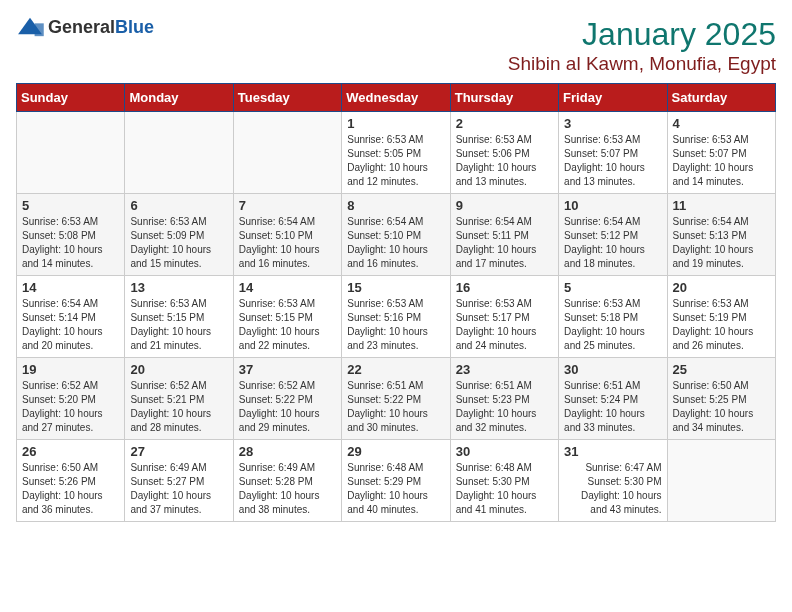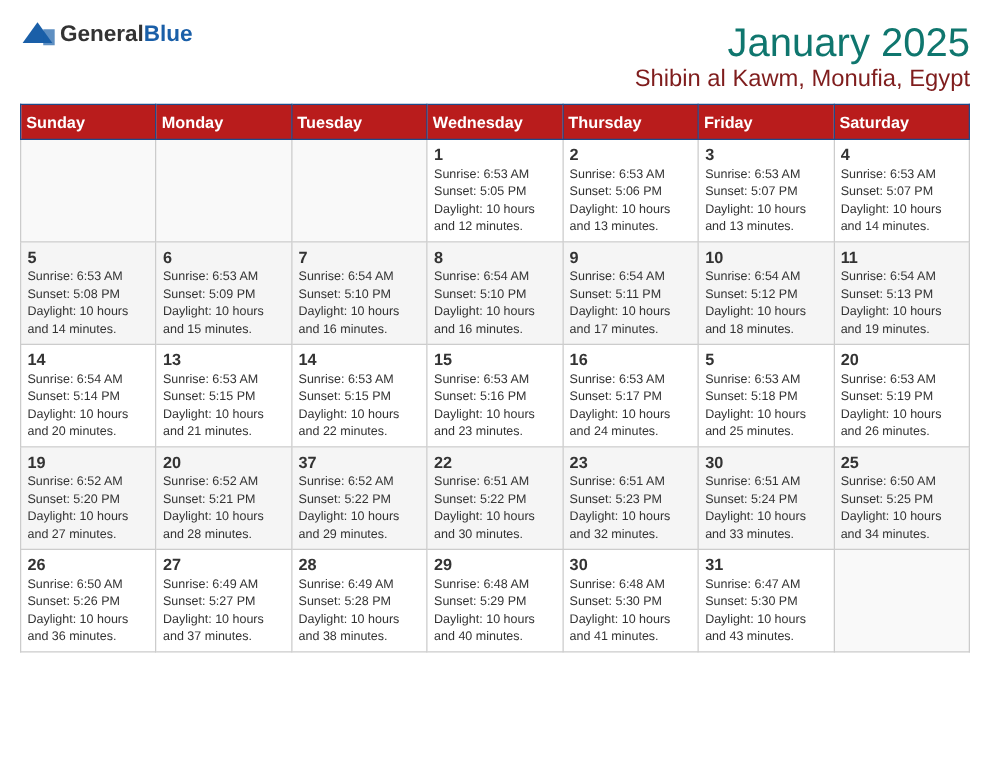--- a/index.html
+++ b/index.html
@@ -328,21 +328,21 @@
         </td>
         <td>
           <span class="day-number">30</span>
           <div class="day-info" style="white-space: pre-line;">Sunrise: 6:48 AM
 Sunset: 5:30 PM
 Daylight: 10 hours
 and 41 minutes.</div>
         </td>
         <td>
           <span class="day-number">31</span>
-          <div class="day-info" style="white-space: pre-line;">Sunrise: 6:47 AM
+          <div class="day-info" style="white-space: pre-line; text-align: right;">Sunrise: 6:47 AM
 Sunset: 5:30 PM
 Daylight: 10 hours
 and 43 minutes.</div>
         </td>
         <td class="empty"></td>
       </tr>
     </tbody>
 </table>
 
 </body></html>

